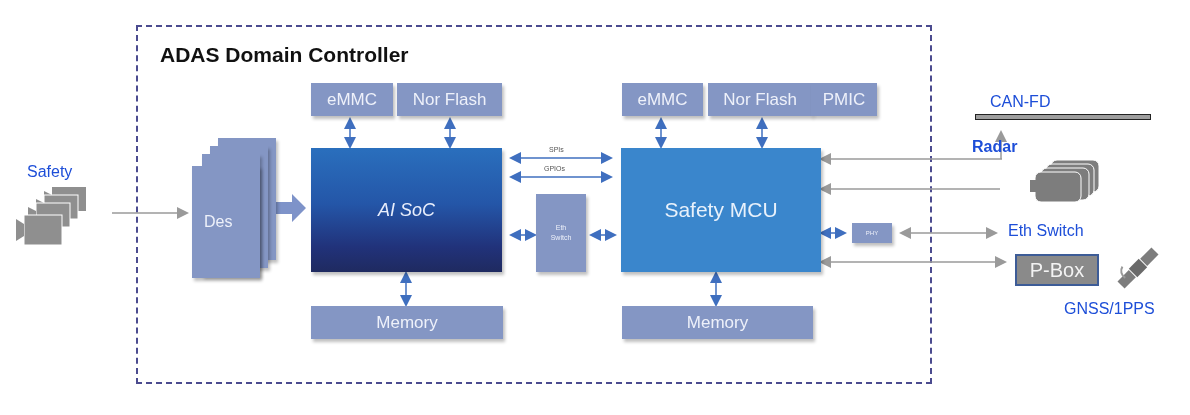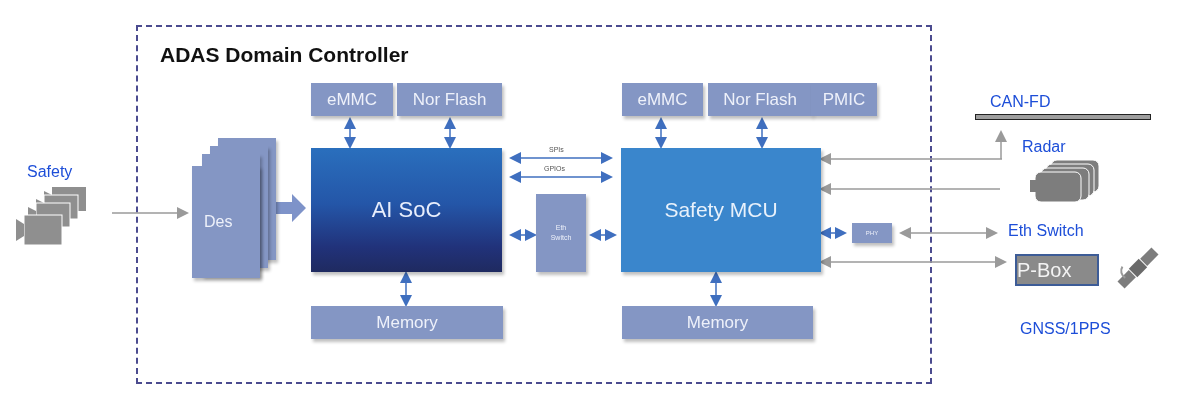--- a/index.html
+++ b/index.html
@@ -7,29 +7,29 @@
          font-family:"Liberation Sans", "DejaVu Sans", sans-serif; }
   .abs { position:absolute; }
   .frame { position:absolute; left:136px; top:25px; width:796px; height:359px;
            border:2.5px dashed #4b4b8f; box-sizing:border-box; }
   .title { position:absolute; left:160px; top:43px; font-size:21px; font-weight:bold; color:#111; }
   .box { position:absolute; background:#8496c4; color:#eef1fa; display:flex;
          align-items:center; justify-content:center; box-shadow:2px 3px 3px rgba(0,0,0,0.25); }
   .small-box { font-size:17px; }
   .soc { position:absolute; left:311px; top:148px; width:191px; height:124px;
          background:linear-gradient(180deg,#2a6fbd 0%,#2456a8 45%,#21327a 80%,#1f2a60 100%);
-         color:#e8eefc; font-size:22px; display:flex; align-items:center; justify-content:center;
-         box-shadow:2px 3px 3px rgba(0,0,0,0.25); }
+         color:#e8eefc; font-size:18px; display:flex; align-items:center; justify-content:center;
+         box-shadow:2px 3px 3px rgba(0,0,0,0.25);font-style:italic; }
   .mcu { position:absolute; left:621px; top:148px; width:200px; height:124px;
          background:#3a86cc; color:#e8f1fb; font-size:21px; display:flex; align-items:center;
          justify-content:center; box-shadow:2px 3px 3px rgba(0,0,0,0.25); }
   .label { position:absolute; color:#1d4ed8; font-size:16px; }
   .pbox { position:absolute; left:1015px; top:254px; width:84px; height:32px;
           background:#8a8a8a; border:2px solid #3d5c97; color:#f3f3f3;
-          font-size:20px; display:flex; align-items:center; justify-content:flex-start; box-sizing:border-box; }
+          font-size:20px; display:flex; align-items:center; justify-content:center; box-sizing:border-box; }
   .canfd-bar { position:absolute; left:975px; top:114px; width:176px; height:6px;
                background:#9e9e9e; border:1.5px solid #222; box-sizing:border-box; }
   svg.overlay { position:absolute; left:0; top:0; }
 </style>
 </head>
 <body>
 
 <div class="frame"></div>
 <div class="title">ADAS Domain Controller</div>
 
@@ -158,18 +158,18 @@
   <span>Memory</span>
 </div>
 
 <div class="box" style="left:852px;top:223px;width:40px;height:20px;font-size:6px;">
   <span>PHY</span>
 </div>
 
 <div class="label" style="left:27px;top:163px;">Safety</div>
 <div class="label" style="left:990px;top:93px;">CAN-FD</div>
 <div class="canfd-bar"></div>
-<div class="label" style="left:1022px;top:138px;">Radar</div>
+<div class="label" style="left:972px;top:138px;font-weight:bold;">Radar</div>
 <div class="label" style="left:1008px;top:222px;">Eth Switch</div>
 <div class="pbox">
   <span>P-Box</span>
 </div>
-<div class="label" style="left:1020px;top:300px;margin-top:20px;">GNSS/1PPS</div>
+<div class="label" style="left:1064px;top:300px;">GNSS/1PPS</div>
 
 </body></html>

